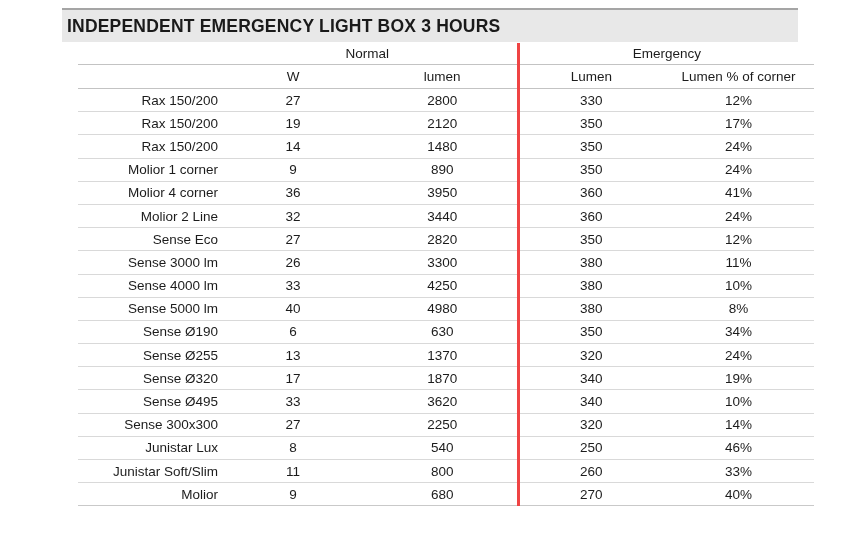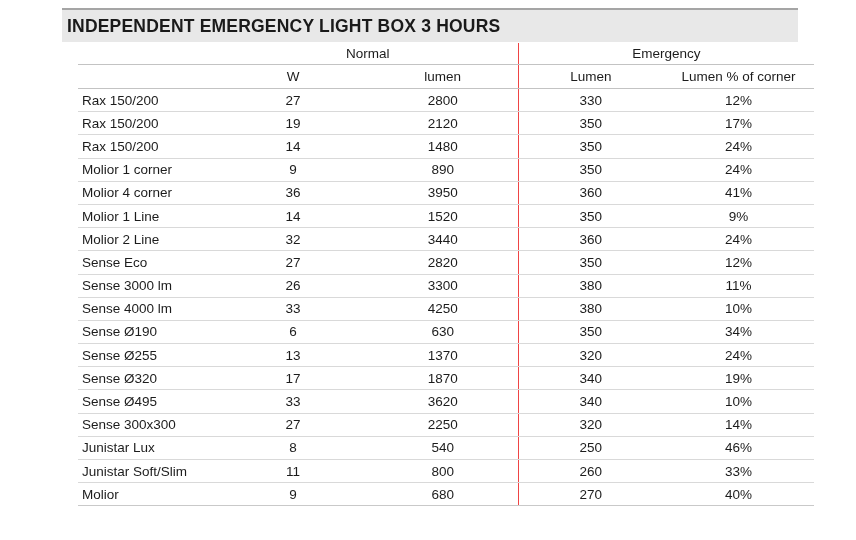--- a/index.html
+++ b/index.html
@@ -58,25 +58,25 @@
     border-bottom: 1px solid #c3c3c3;
   }
   .data-table tbody td {
     height: 22.2px;
     border-bottom: 1px solid #d9d9d9;
   }
   .data-table tbody tr:last-child td {
     border-bottom-color: #c9c9c9;
   }
   .data-table .c0 {
-    text-align: left;
+    text-align: right;
     padding-left: 4px;
   }
   .data-table .div-left {
-    border-left: 1px solid #ef4444;
+    border-left: 3px solid #ef4444;
   }
 </style>
 </head>
 <body>
 
 <div class="sheet">
 
   <div class="titlebar">
     <span class="title">INDEPENDENT EMERGENCY LIGHT BOX 3 HOURS</span>
   </div>
@@ -133,27 +133,20 @@
           <td class="c4">24%</td>
         </tr>
         <tr>
           <td class="c0">Molior 4 corner</td>
           <td class="c1">36</td>
           <td class="c2">3950</td>
           <td class="c3 div-left">360</td>
           <td class="c4">41%</td>
         </tr>
         <tr>
-          <td class="c0">Molior 1 Line</td>
-          <td class="c1">14</td>
-          <td class="c2">1520</td>
-          <td class="c3 div-left">350</td>
-          <td class="c4">9%</td>
-        </tr>
-        <tr>
           <td class="c0">Molior 2 Line</td>
           <td class="c1">32</td>
           <td class="c2">3440</td>
           <td class="c3 div-left">360</td>
           <td class="c4">24%</td>
         </tr>
         <tr>
           <td class="c0">Sense Eco</td>
           <td class="c1">27</td>
           <td class="c2">2820</td>
@@ -168,20 +161,27 @@
           <td class="c4">11%</td>
         </tr>
         <tr>
           <td class="c0">Sense 4000 lm</td>
           <td class="c1">33</td>
           <td class="c2">4250</td>
           <td class="c3 div-left">380</td>
           <td class="c4">10%</td>
         </tr>
         <tr>
+          <td class="c0">Sense 5000 lm</td>
+          <td class="c1">40</td>
+          <td class="c2">4980</td>
+          <td class="c3 div-left">380</td>
+          <td class="c4">8%</td>
+        </tr>
+        <tr>
           <td class="c0">Sense Ø190</td>
           <td class="c1">6</td>
           <td class="c2">630</td>
           <td class="c3 div-left">350</td>
           <td class="c4">34%</td>
         </tr>
         <tr>
           <td class="c0">Sense Ø255</td>
           <td class="c1">13</td>
           <td class="c2">1370</td>

